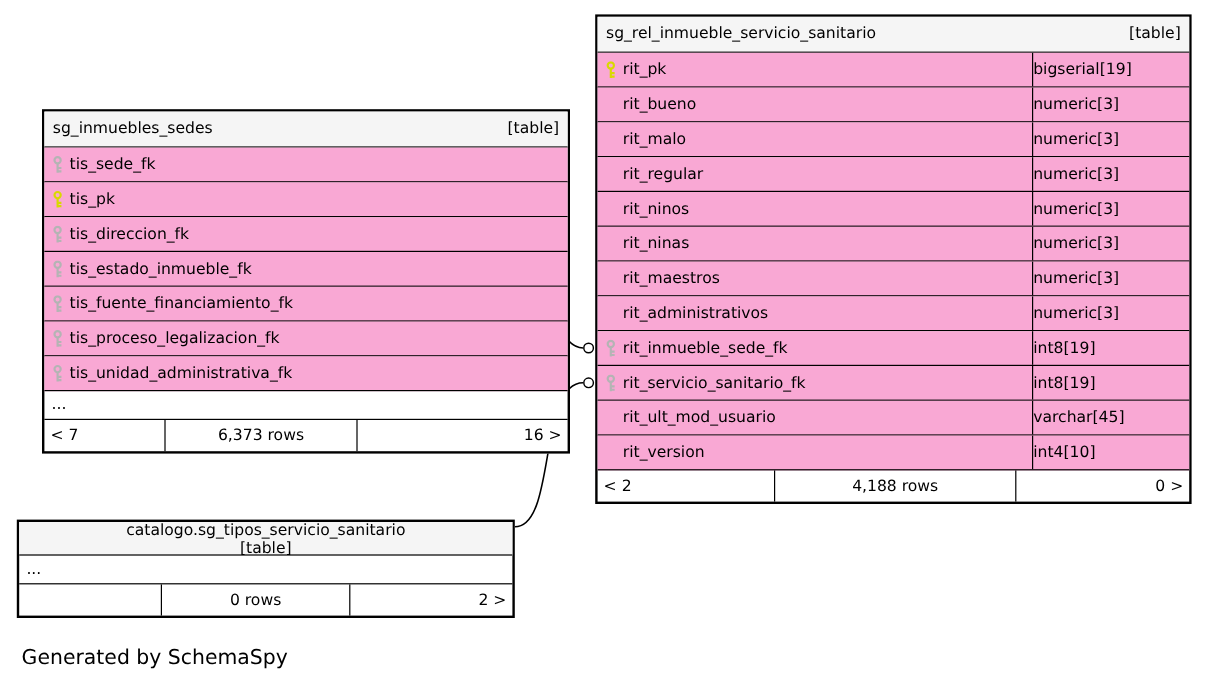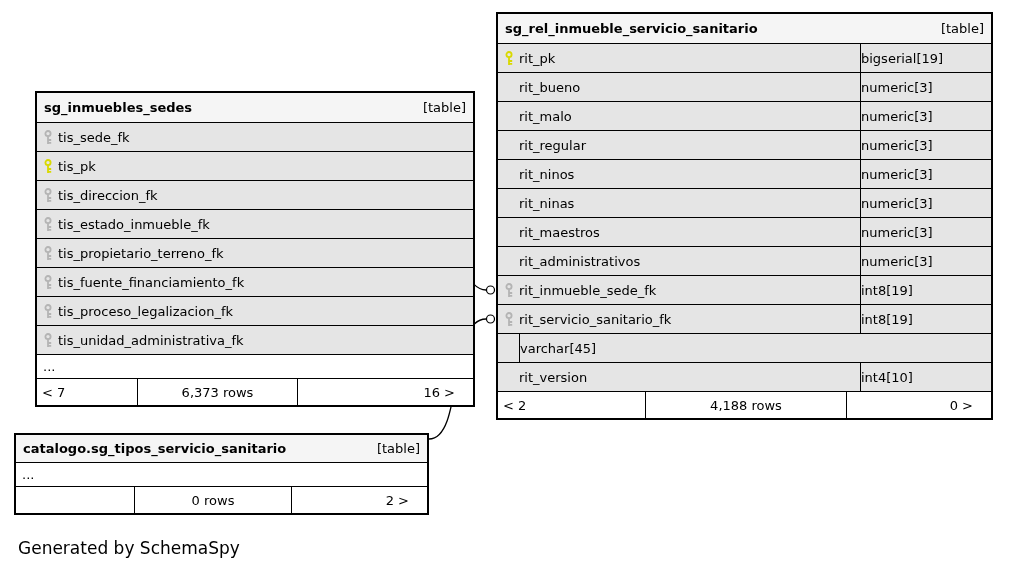--- a/index.html
+++ b/index.html
@@ -12,55 +12,55 @@
   .relations { position:absolute; left:0; top:0; width:1012px; height:567px; pointer-events:none; }
   .dbtable {
     position:absolute; box-sizing:border-box;
     border:2px solid #000; background:#fff;
   }
   .thead {
     box-sizing:border-box; height:30px; padding:0 7px;
     display:flex; align-items:center; justify-content:space-between;
     background:#f5f5f5; border-bottom:1px solid #000;
   }
-  .tname { font-weight:bold; }
+  .tname { font-weight:normal; }
   .tbadge { font-weight:normal; }
   .trow {
     box-sizing:border-box; height:29px;
     display:flex; align-items:stretch;
-    border-bottom:1px solid #000; background:#e5e5e5;
+    border-bottom:1px solid #000; background:#f9a8d4;
   }
   .keycell { width:21px; flex:0 0 21px; display:flex; align-items:center; justify-content:center; }
   .cname { flex:1; display:flex; align-items:center; padding-right:4px; white-space:nowrap; overflow:hidden; }
   .ctype {
     flex:0 0 131px; width:131px; box-sizing:border-box;
     border-left:1px solid #000;
     display:flex; align-items:center; padding-left:0; white-space:nowrap;
   }
   .erow {
     box-sizing:border-box; height:24px; display:flex; align-items:center;
     padding-left:6px; border-bottom:1px solid #000;
   }
   .tfoot { box-sizing:border-box; height:26px; display:flex; align-items:stretch; }
   .fcell { box-sizing:border-box; display:flex; align-items:center; }
   .fcell.fleft  { justify-content:flex-start; padding-left:5px;  border-right:1px solid #000; }
   .fcell.fmid   { justify-content:center; border-right:1px solid #000; }
-  .fcell.fright { justify-content:flex-end; padding-right:18px; flex:1; }
+  .fcell.fright { justify-content:flex-end; padding-right:5px; flex:1; }
 
   
   #t-inmuebles { left:35px;  top:91px;  width:440px; }
   #t-inmuebles .fcell.fleft { width:101px; }
   #t-inmuebles .fcell.fmid  { width:160px; }
 
   #t-rel { left:496px; top:12px; width:497px; }
   #t-rel .fcell.fleft { width:148px; }
   #t-rel .fcell.fmid  { width:201px; }
 
   #t-catalogo { left:14px; top:433px; width:415px; }
-  #t-catalogo .thead { height:28px; }
+  #t-catalogo .thead { height:28px;flex-direction:column; }
   #t-catalogo .fcell.fleft { width:119px; }
   #t-catalogo .fcell.fmid  { width:157px; }
 
   .credit { position:absolute; left:18px; top:538px; font-size:17px; }
 </style>
 </head>
 <body>
 
 <svg class="relations">
   <path d="M 414 137 C 458 140, 446 290, 486 290" fill="none" stroke="#000" stroke-width="1.3"></path>
@@ -110,29 +110,20 @@
     </span>
     <span class="cname">tis_estado_inmueble_fk</span>
   </div>
   <div class="trow">
     <span class="keycell">
       <svg width="12" height="15" viewBox="0 0 12 15">
           <circle cx="6" cy="3.6" r="2.6" fill="none" stroke="#b4b4b4" stroke-width="1.8"></circle>
           <path d="M6 6.2 V14 M6 10 H9.2 M6 12.8 H9.2" stroke="#b4b4b4" stroke-width="1.8" fill="none"></path>
         </svg>
     </span>
-    <span class="cname">tis_propietario_terreno_fk</span>
-  </div>
-  <div class="trow">
-    <span class="keycell">
-      <svg width="12" height="15" viewBox="0 0 12 15">
-          <circle cx="6" cy="3.6" r="2.6" fill="none" stroke="#b4b4b4" stroke-width="1.8"></circle>
-          <path d="M6 6.2 V14 M6 10 H9.2 M6 12.8 H9.2" stroke="#b4b4b4" stroke-width="1.8" fill="none"></path>
-        </svg>
-    </span>
     <span class="cname">tis_fuente_financiamiento_fk</span>
   </div>
   <div class="trow">
     <span class="keycell">
       <svg width="12" height="15" viewBox="0 0 12 15">
           <circle cx="6" cy="3.6" r="2.6" fill="none" stroke="#b4b4b4" stroke-width="1.8"></circle>
           <path d="M6 6.2 V14 M6 10 H9.2 M6 12.8 H9.2" stroke="#b4b4b4" stroke-width="1.8" fill="none"></path>
         </svg>
     </span>
     <span class="cname">tis_proceso_legalizacion_fk</span>
@@ -219,20 +210,21 @@
       <svg width="12" height="15" viewBox="0 0 12 15">
           <circle cx="6" cy="3.6" r="2.6" fill="none" stroke="#b4b4b4" stroke-width="1.8"></circle>
           <path d="M6 6.2 V14 M6 10 H9.2 M6 12.8 H9.2" stroke="#b4b4b4" stroke-width="1.8" fill="none"></path>
         </svg>
     </span>
     <span class="cname">rit_servicio_sanitario_fk</span>
     <span class="ctype">int8[19]</span>
   </div>
   <div class="trow">
     <span class="keycell"></span>
+    <span class="cname">rit_ult_mod_usuario</span>
     <span class="ctype">varchar[45]</span>
   </div>
   <div class="trow">
     <span class="keycell"></span>
     <span class="cname">rit_version</span>
     <span class="ctype">int4[10]</span>
   </div>
   <div class="tfoot">
     <span class="fcell fleft">&lt; 2</span>
     <span class="fcell fmid">4,188 rows</span>

